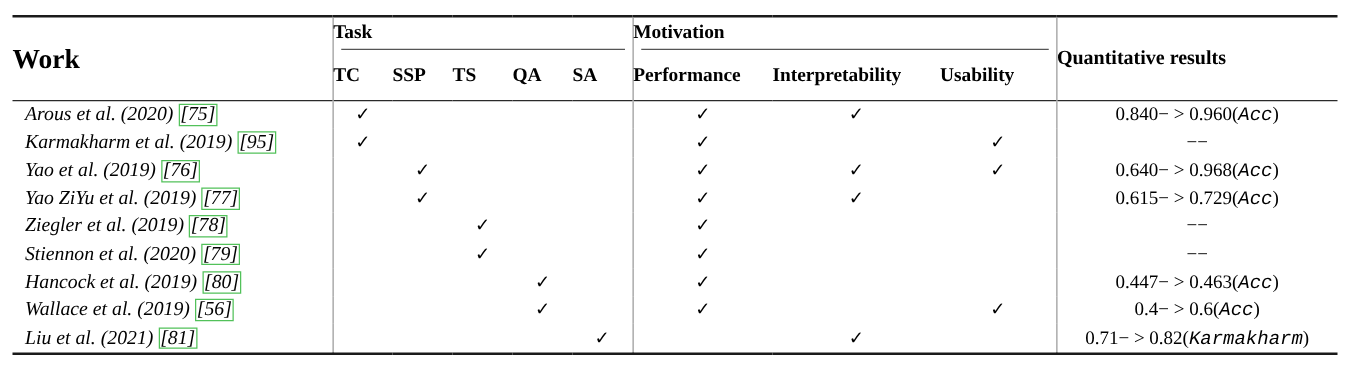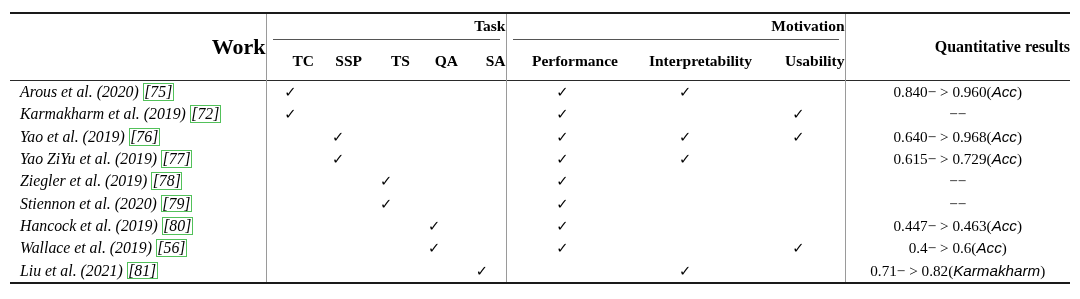--- a/index.html
+++ b/index.html
@@ -53,21 +53,21 @@
   }
 
   
   .vsep-l  { border-left: 1.1px solid #9a9a9a; }
   .vsep-r  { border-right: 1.1px solid #9a9a9a; }
 
   
   th {
     font-weight: bold;
     font-size: 15.5px;
-    text-align: right;
+    text-align: left;
     padding: 0;
     vertical-align: middle;
   }
   th.work-head {
     font-size: 22px;
     height: 66px;
   }
   th.qr-head {
     font-size: 16px;
     height: 66px;
@@ -112,21 +112,21 @@
     padding: 0 0.5px;
     display: inline-block;
     line-height: 1.0;
     text-align: right;
   }
   td.qr-cell {
     font-size: 15.2px;
     text-align: center;
     white-space: nowrap;
   }
-  .mathit { font-style: italic; font-family: Liberation Sans, sans-serif; }
+  .mathit { font-style: italic; font-family: Liberation Mono, monospace; }
   .check { font-size: 14.5px; line-height: 1; }
 </style>
 </head>
 <body>
 
 <div class="table-wrap">
   <table class="paper-table">
     <colgroup>
       <col style="width:256px">
       <col style="width:48px">
@@ -178,21 +178,21 @@
           <td></td>
           <td></td>
           <td></td>
           <td></td>
           <td class="vsep-l"><span class="check">✓</span></td>
           <td><span class="check">✓</span></td>
           <td class="vsep-r"></td>
           <td class="qr-cell"><span>0.840− &gt; 0.960(</span><span class="mathit">Acc</span><span>)</span></td>
         </tr>
         <tr>
-          <td class="work-cell"><span>Karmakharm et al. (2019) </span><span class="cite-box">[72]</span></td>
+          <td class="work-cell"><span>Karmakharm et al. (2019) </span><span class="cite-box">[95]</span></td>
           <td class="vsep-l"><span class="check">✓</span></td>
           <td></td>
           <td></td>
           <td></td>
           <td></td>
           <td class="vsep-l"><span class="check">✓</span></td>
           <td></td>
           <td class="vsep-r"><span class="check">✓</span></td>
           <td class="qr-cell"><span>−−</span></td>
         </tr>

